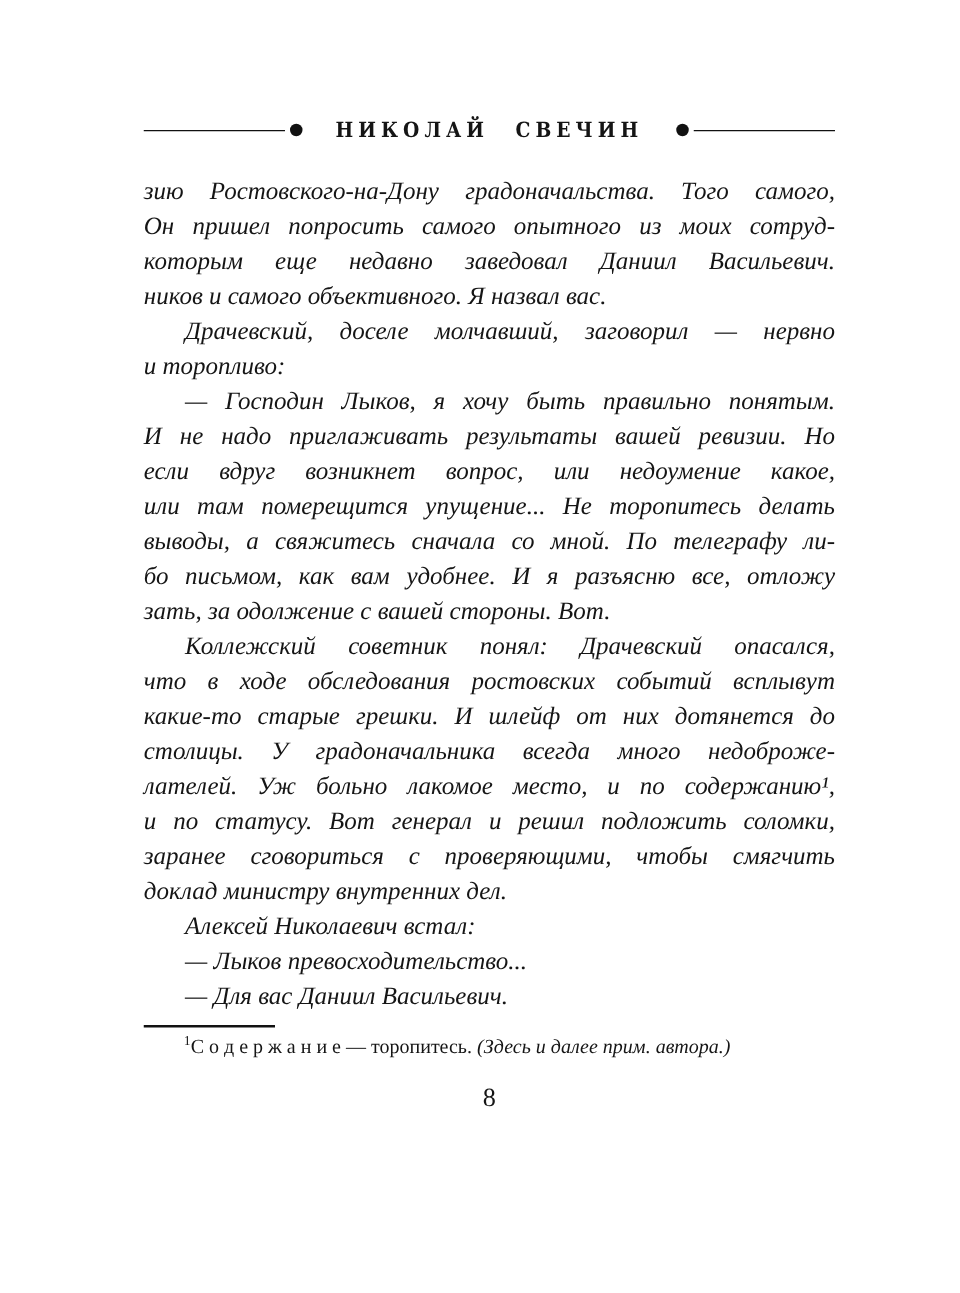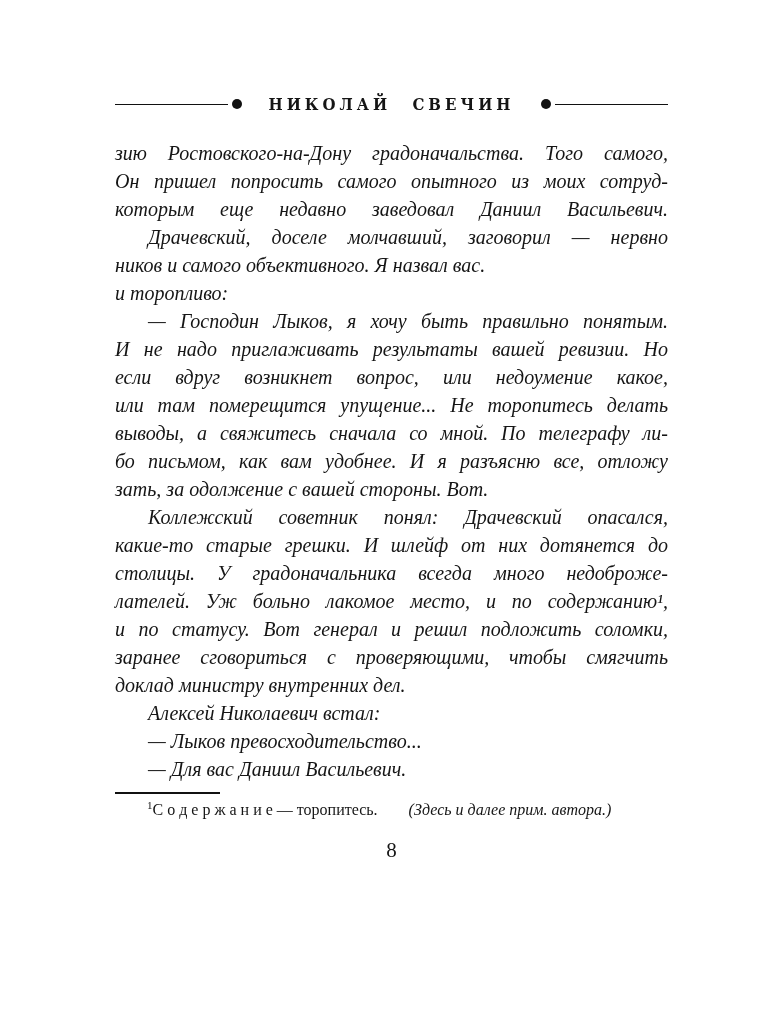--- a/index.html
+++ b/index.html
@@ -80,21 +80,20 @@
     font-size: 16px;
     line-height: 22px;
     text-indent: 32px;
   }
   .footnote sup {
     font-size: 11px;
     line-height: 0;
   }
   .footnote em {
     font-style: italic;
-    margin-left: 27px;
   }
   
   .pagenum {
     margin-top: 17px;
     text-align: center;
     font-size: 21px;
   }
 </style>
 </head>
 <body>
@@ -107,31 +106,32 @@
       <span class="bullet"></span>
       <span class="author">НИКОЛАЙ СВЕЧИН</span>
       <span class="bullet"></span>
       <span class="rule"></span>
     </div>
 
     <div class="body">
         <div class="line">зию Ростовского-на-Дону градоначальства. Того самого,</div>
         <div class="line">Он пришел попросить самого опытного из моих сотруд-</div>
         <div class="line">которым еще недавно заведовал Даниил Васильевич.</div>
+        <div class="line last">ников и самого объективного. Я назвал вас.</div>
         <div class="line indent">Драчевский, доселе молчавший, заговорил — нервно</div>
-        <div class="line last">ников и самого объективного. Я назвал вас.</div>
         <div class="line last">и торопливо:</div>
         <div class="line indent">—  Господин Лыков, я хочу быть правильно понятым.</div>
         <div class="line">И не надо приглаживать результаты вашей ревизии. Но</div>
         <div class="line">если вдруг возникнет вопрос, или недоумение какое,</div>
         <div class="line">или там померещится упущение... Не торопитесь делать</div>
         <div class="line">выводы, а свяжитесь сначала со мной. По телеграфу ли-</div>
         <div class="line">бо письмом, как вам удобнее. И я разъясню все, отложу</div>
         <div class="line last">зать, за одолжение с вашей стороны. Вот.</div>
         <div class="line indent">Коллежский советник понял: Драчевский опасался,</div>
+        <div class="line">что в ходе обследования ростовских событий всплывут</div>
         <div class="line">какие-то старые грешки. И шлейф от них дотянется до</div>
         <div class="line">столицы. У градоначальника всегда много недоброже-</div>
         <div class="line">лателей. Уж больно лакомое место, и по содержанию¹,</div>
         <div class="line">и по статусу. Вот генерал и решил подложить соломки,</div>
         <div class="line">заранее сговориться с проверяющими, чтобы смягчить</div>
         <div class="line last">доклад министру внутренних дел.</div>
         <div class="line last indent">Алексей Николаевич встал:</div>
         <div class="line last indent">—  Лыков превосходительство...</div>
         <div class="line last indent">—  Для вас Даниил Васильевич.</div>
       </div>

